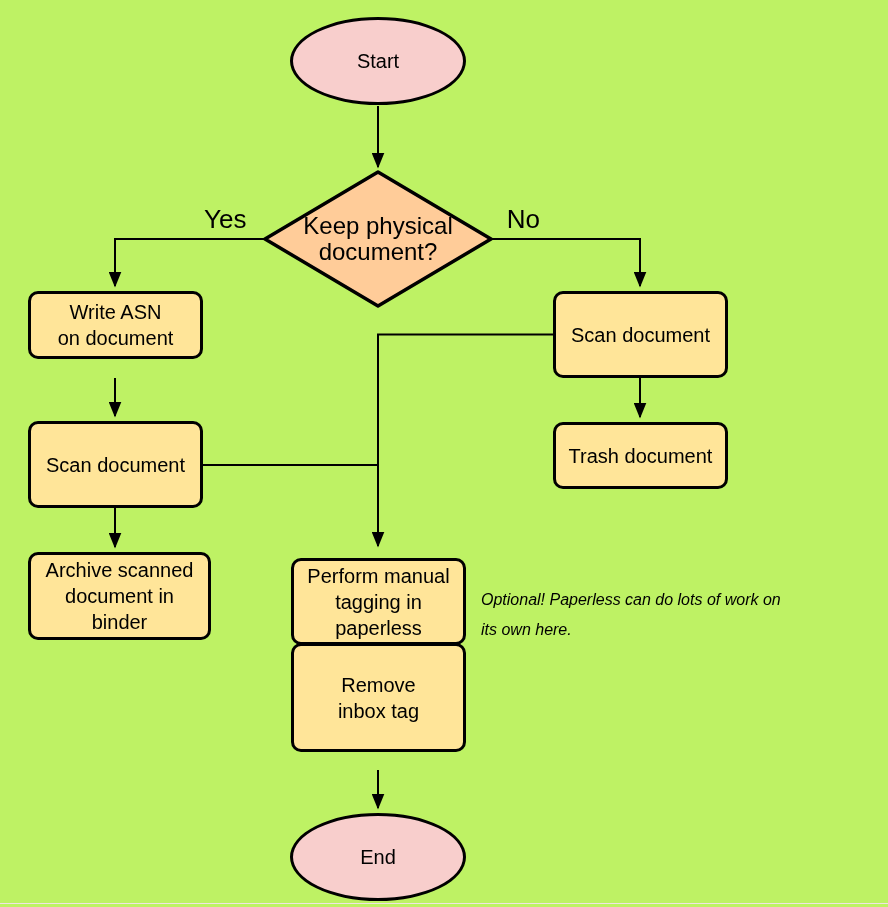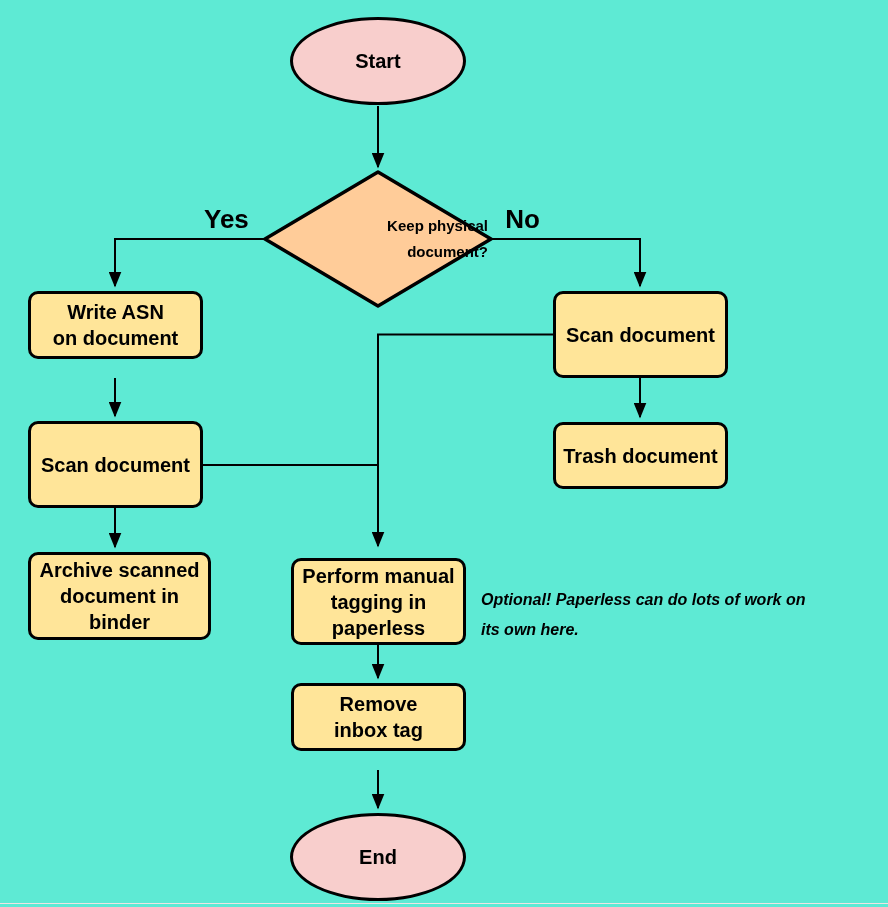--- a/index.html
+++ b/index.html
@@ -1,29 +1,29 @@
 <!DOCTYPE html>
 <html><head>
 <meta charset="utf-8">
 <style>
   html,body{margin:0;padding:0;background:#fff;}
   .canvas{
-    position:relative;width:888px;height:907px;background:#5eead4;
-    font-family:"Liberation Sans",sans-serif;color:#000;overflow:hidden;font-weight:bold;
+    position:relative;width:888px;height:907px;background:#bef264;
+    font-family:"Liberation Sans",sans-serif;color:#000;overflow:hidden;
   }
   svg.edges{position:absolute;left:0;top:0;width:888px;height:907px;}
   .node{
     position:absolute;display:flex;align-items:center;justify-content:center;
     text-align:center;font-size:20px;line-height:26px;box-sizing:border-box;
   }
   .node .lbl{white-space:pre-line;}
   .process{background:#FFE599;border:3px solid #000;border-radius:10px;}
   .terminal{background:#F8CECC;border:3px solid #000;border-radius:50%;}
   .diamond-label{
-    position:absolute;text-align:right;font-size:15px;line-height:26px;
+    position:absolute;text-align:center;font-size:24px;line-height:26px;
     white-space:pre-line;
   }
   .edge-label{
     position:absolute;font-size:26px;line-height:22px;text-align:center;
   }
   .annotation{
     position:absolute;font-style:italic;font-size:16px;line-height:30px;
     white-space:pre-line;
   }
   .bottom-line{
@@ -92,21 +92,21 @@
 
   <div class="node process" style="left:291px;top:551px;width:175px;height:87px;margin-top:7px;">
     <span class="lbl">Perform manual
 tagging in
 paperless</span>
   </div>
 
   <div class="annotation" style="left:481px;top:585px;width:400px;">Optional! Paperless can do lots of work on
 its own here.</div>
 
-  <div class="node process" style="left:291px;top:683px;width:175px;height:68px;">
+  <div class="node process" style="left:291px;top:643px;width:175px;height:109px;">
     <span class="lbl">Remove
 inbox tag</span>
   </div>
 
   <div class="node terminal" style="left:290px;top:813px;width:176px;height:88px;">
     <span class="lbl">End</span>
   </div>
 
   <div class="bottom-line"></div>
 </div>

